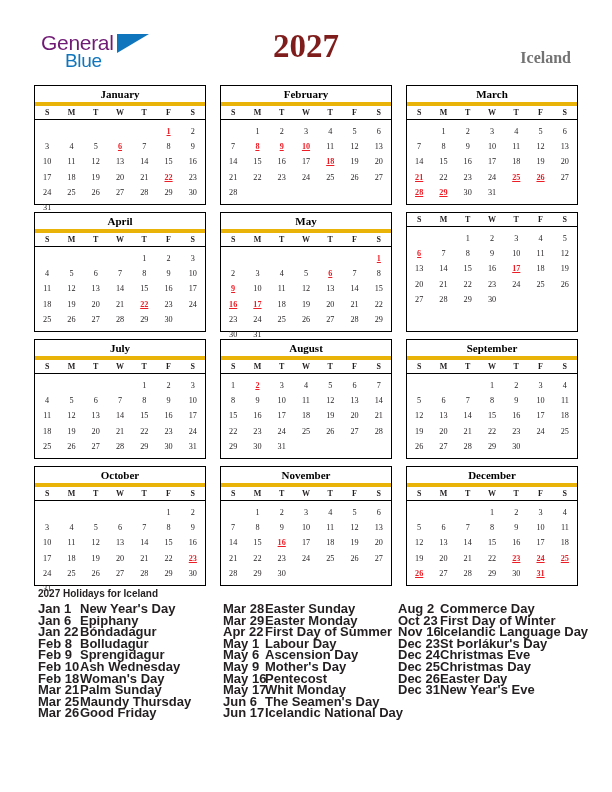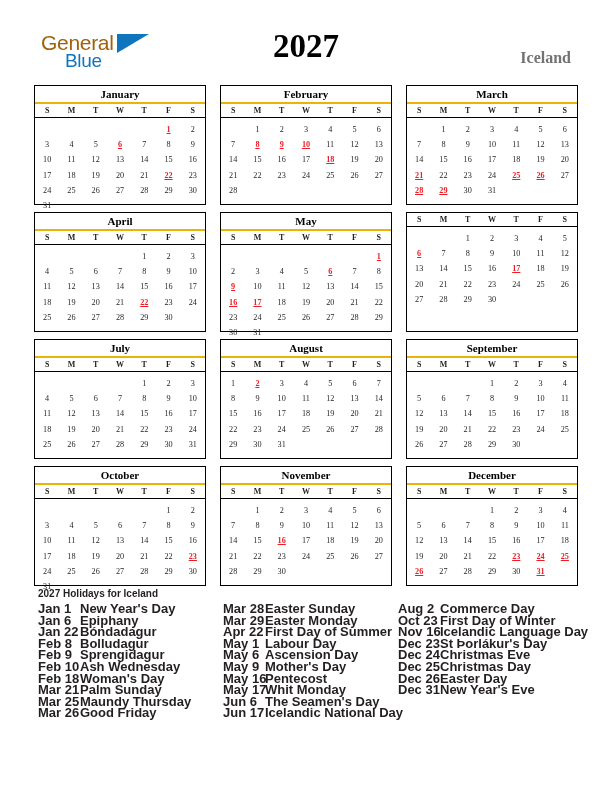--- a/index.html
+++ b/index.html
@@ -37,21 +37,21 @@
     width: 120px;
     height: 44px;
     font-family: "Liberation Sans", sans-serif;
   }
   .logo-general {
     position: absolute;
     left: 0;
     top: 0;
     font-size: 21px;
     letter-spacing: -0.3px;
-    color: #a16207;
+    color: #701a75;
     font-weight: 400;
   }
   .logo-blue {
     position: absolute;
     left: 24px;
     top: 19px;
     font-size: 19px;
     letter-spacing: -0.3px;
     color: #0f75bc;
     font-weight: 400;
@@ -67,21 +67,21 @@
   }
   .year-title {
     position: absolute;
     left: 0;
     top: 0;
     width: 612px;
     text-align: center;
     font-size: 33px;
     font-weight: bold;
     letter-spacing: 0px;
-    color: #000000;
+    color: #7f1d1d;
   }
   .country-title {
     position: absolute;
     right: 41px;
     top: 21px;
     font-size: 16px;
     font-weight: bold;
     color: #737373;
   }
 
@@ -102,21 +102,21 @@
     background: #ffffff;
     padding: 0;
     height: 120px;
   }
   .month-name {
     text-align: center;
     font-size: 11px;
     font-weight: bold;
     padding: 2px 0 2px 0;
     line-height: 12px;
-    border-bottom: 2px solid #eab308;
+    border-bottom: 4px solid #eab308;
     color: #000000;
   }
   table.cal {
     width: 100%;
     border-collapse: collapse;
     table-layout: fixed;
   }
   table.cal th {
     font-size: 8px;
     font-weight: bold;

